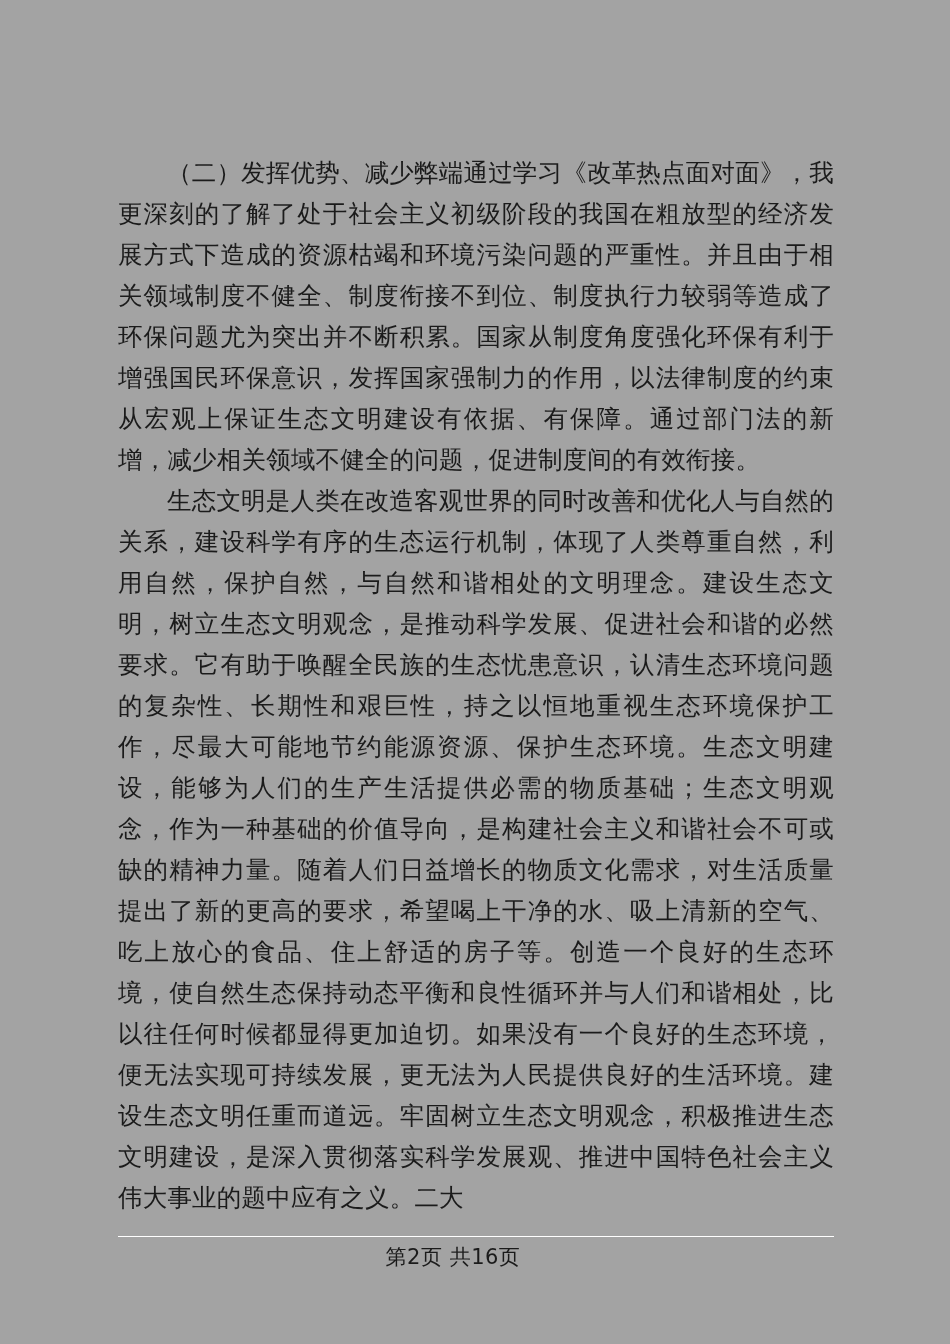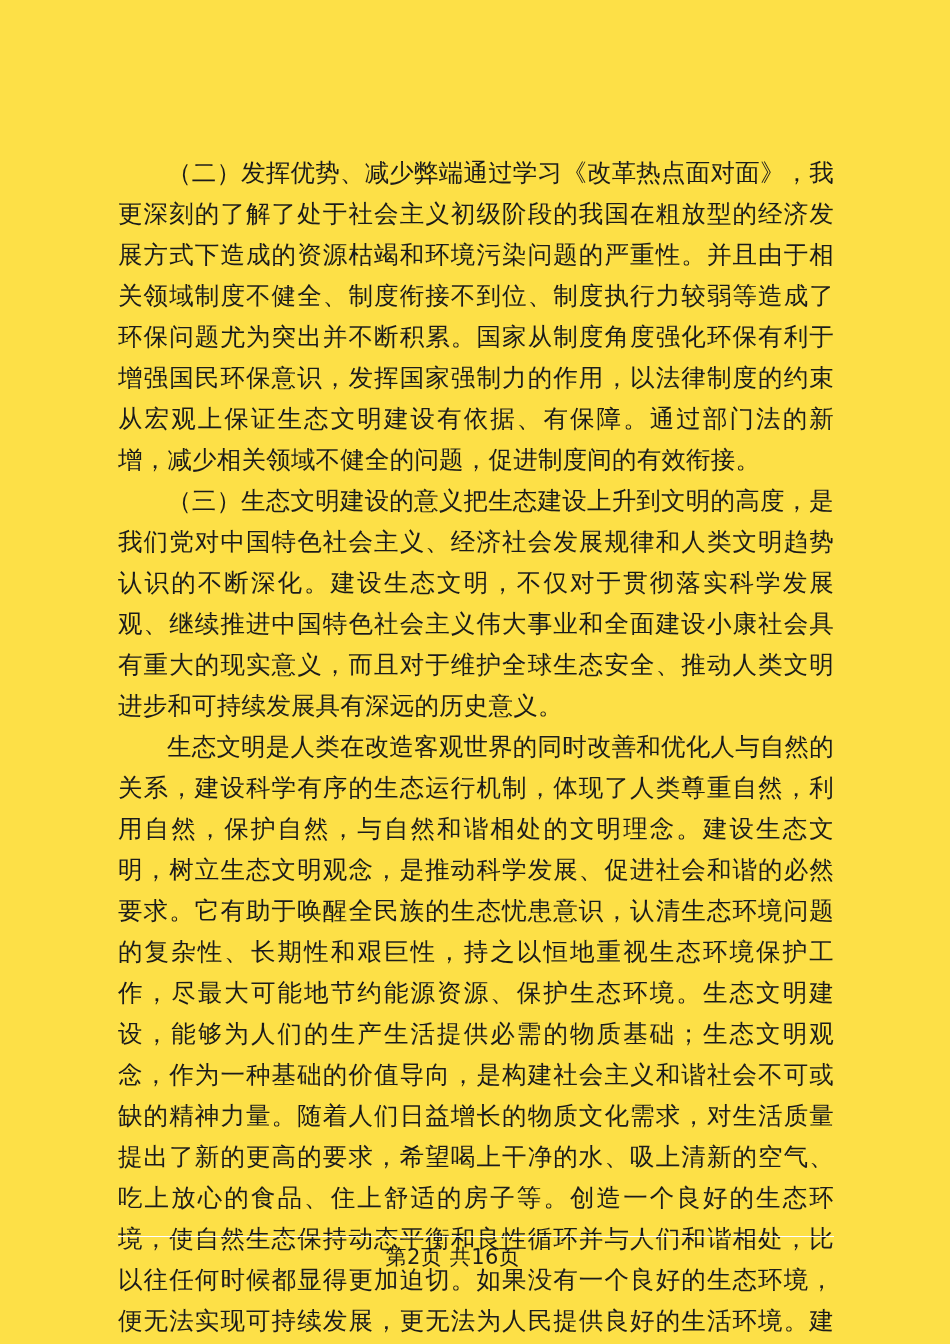--- a/index.html
+++ b/index.html
@@ -7,21 +7,21 @@
     padding: 0;
     background: #ffffff;
   }
   body {
     font-family: "DejaVu Sans", sans-serif;
   }
   .page {
     position: relative;
     width: 950px;
     height: 1344px;
-    background: #fde047;
+    background: #a3a3a3;
     overflow: hidden;
   }
   .doc-body {
     position: absolute;
     left: 118px;
     top: 152px;
     width: 716px;
   }
   .para {
     margin: 0;
@@ -59,21 +59,20 @@
     border-top: 1px solid #ffffff;
   }
 </style>
 </head>
 <body>
 
 <div class="page">
 
   <div class="doc-body">
     <p class="para indent">（二）发挥优势、减少弊端通过学习《改革热点面对面》，我更深刻的了解了处于社会主义初级阶段的我国在粗放型的经济发展方式下造成的资源枯竭和环境污染问题的严重性。并且由于相关领域制度不健全、制度衔接不到位、制度执行力较弱等造成了环保问题尤为突出并不断积累。国家从制度角度强化环保有利于增强国民环保意识，发挥国家强制力的作用，以法律制度的约束从宏观上保证生态文明建设有依据、有保障。通过部门法的新增，减少相关领域不健全的问题，促进制度间的有效衔接。</p>
-    <p class="para indent">（三）生态文明建设的意义把生态建设上升到文明的高度，是我们党对中国特色社会主义、经济社会发展规律和人类文明趋势认识的不断深化。建设生态文明，不仅对于贯彻落实科学发展观、继续推进中国特色社会主义伟大事业和全面建设小康社会具有重大的现实意义，而且对于维护全球生态安全、推动人类文明进步和可持续发展具有深远的历史意义。</p>
     <p class="para indent">生态文明是人类在改造客观世界的同时改善和优化人与自然的关系，建设科学有序的生态运行机制，体现了人类尊重自然，利用自然，保护自然，与自然和谐相处的文明理念。建设生态文明，树立生态文明观念，是推动科学发展、促进社会和谐的必然要求。它有助于唤醒全民族的生态忧患意识，认清生态环境问题的复杂性、长期性和艰巨性，持之以恒地重视生态环境保护工作，尽最大可能地节约能源资源、保护生态环境。生态文明建设，能够为人们的生产生活提供必需的物质基础；生态文明观念，作为一种基础的价值导向，是构建社会主义和谐社会不可或缺的精神力量。随着人们日益增长的物质文化需求，对生活质量提出了新的更高的要求，希望喝上干净的水、吸上清新的空气、吃上放心的食品、住上舒适的房子等。创造一个良好的生态环境，使自然生态保持动态平衡和良性循环并与人们和谐相处，比以往任何时候都显得更加迫切。如果没有一个良好的生态环境，便无法实现可持续发展，更无法为人民提供良好的生活环境。建设生态文明任重而道远。牢固树立生态文明观念，积极推进生态文明建设，是深入贯彻落实科学发展观、推进中国特色社会主义伟大事业的题中应有之义。二大</p>
   </div>
 
   <div class="footer-line"></div>
 
   <div class="footer">
     <span class="footer-inner">第2页  共16页</span>
   </div>
 
 </div>

